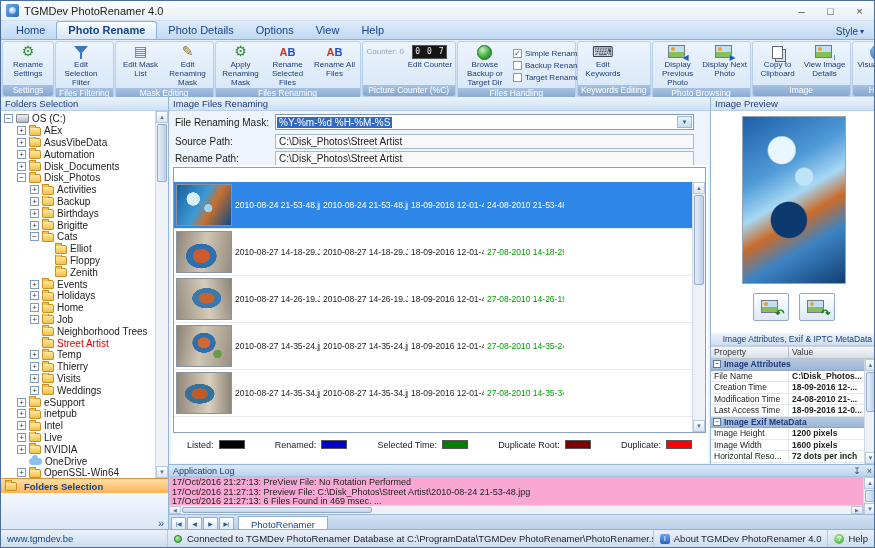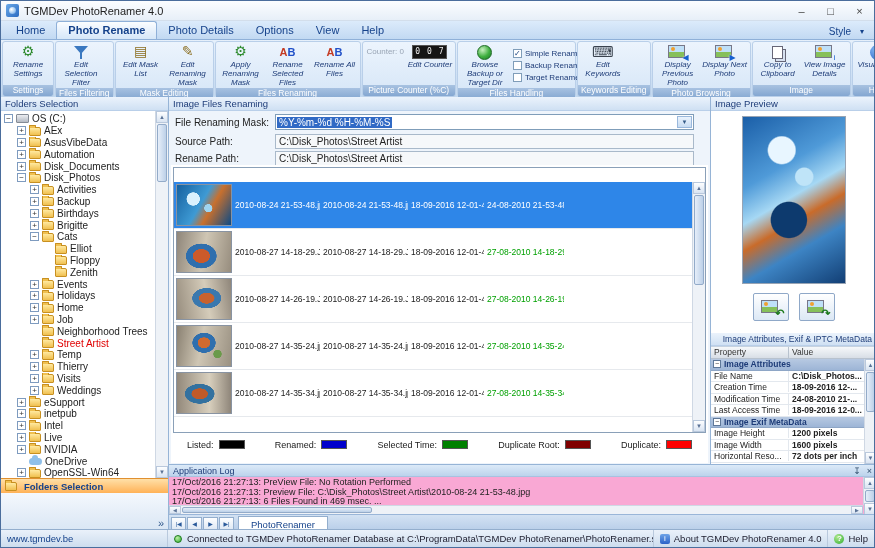--- a/index.html
+++ b/index.html
@@ -12,32 +12,32 @@
   .appicon::after{content:"";position:absolute;inset:3px;border-radius:50%;background:radial-gradient(circle at 35% 35%,#fff,#9cc6f0 60%,#3f7fd0);}
   .title-text{font-size:11px;color:#222;}
   .win-controls{margin-left:auto;display:flex;height:100%;}
   .win-btn{width:29px;display:flex;align-items:center;justify-content:center;font-size:11px;color:#444;}
 
   
   .tabbar{position:absolute;top:20px;left:0;right:0;height:19px;background:linear-gradient(#dcebfb,#c2d9f2);display:flex;align-items:flex-end;padding:0 4px;border-bottom:1px solid #8fb0d8;}
   .tabs{display:flex;align-items:flex-end;height:100%;}
   .tab{padding:2px 11px 3px;font-size:11px;color:#15428b;border-radius:3px 3px 0 0;display:flex;align-items:center;}
   .tab.active{background:linear-gradient(#fbfdff,#e4effb 60%,#d6e7f8);border:1px solid #8fb0d8;border-bottom:none;font-weight:bold;}
-  .style-btn{margin-left:auto;display:flex;align-items:center;gap:9px;font-size:10px;color:#15428b;padding:0 6px 2px;}
+  .style-btn{margin-left:auto;display:flex;align-items:center;gap:2px;font-size:10px;color:#15428b;padding:0 6px 2px;}
   .style-btn .caret{font-size:8px;}
 
   
   .ribbon{position:absolute;top:39px;left:0;right:0;height:57px;background:linear-gradient(#e6f0fb,#cfe1f5 60%,#c2d8ef);display:flex;gap:1px;padding:1px 1px 0;}
   .rgroup{display:flex;flex-direction:column;border:1px solid #b9cfe9;border-radius:3px;background:linear-gradient(#ecf4fd,#d6e6f7);flex:none;}
   .rgroup-body{flex:1;display:flex;align-items:stretch;padding:1px 2px 0;gap:1px;}
   .rgroup-label{height:11px;line-height:11px;font-size:8.5px;color:#fff;text-align:center;background:linear-gradient(#a8c2e1,#84a7d1);border-radius:0 0 2px 2px;padding:0 3px;white-space:nowrap;}
   .rbtn{width:46px;display:flex;flex-direction:column;align-items:center;gap:1px;padding-top:1px;font-size:8px;line-height:1.12;text-align:center;color:#1e3c78;border-radius:2px;overflow:hidden;}
   .rbtn.wide{width:50px;}
   .ric{height:16px;display:flex;align-items:center;justify-content:center;font-size:14px;}
-  .rlabel{display:block;font-style:italic;}
+  .rlabel{display:block;}
   .rtext{font-size:8px;color:#98a4b4;margin:4px 2px 0;white-space:nowrap;}
   .glyph.green{color:#2e8b2e;}
   .glyph.gold{color:#8a6d1f;}
   .glyph.dark{color:#39424e;font-size:15px;}
   .funnel{width:14px;height:15px;position:relative;display:inline-block;}
   .funnel::before{content:"";position:absolute;top:1px;left:0;border-left:7px solid transparent;border-right:7px solid transparent;border-top:8px solid #3a78c0;}
   .funnel::after{content:"";position:absolute;top:8px;left:6px;width:2px;height:6px;background:#3a78c0;}
   .ab{font-weight:bold;font-size:11px;letter-spacing:0;}
   .abA{color:#c43a22;}
   .abB{color:#2050c8;}

